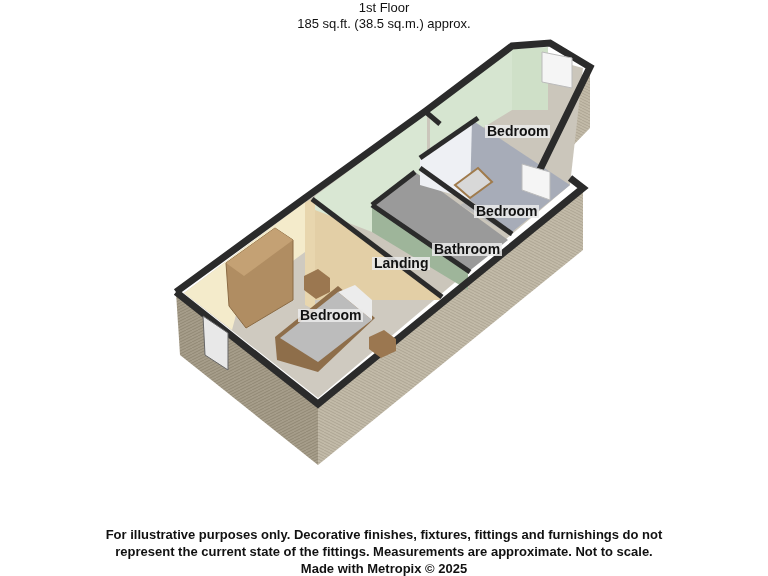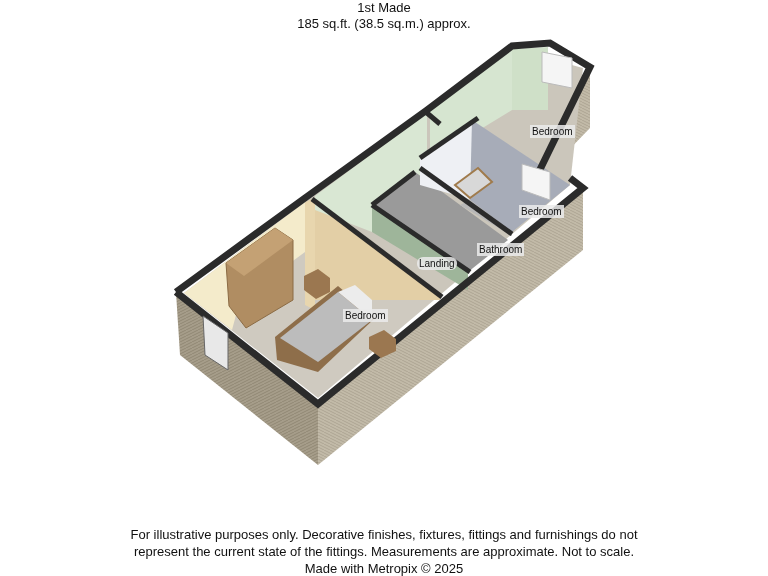--- a/index.html
+++ b/index.html
@@ -1,26 +1,26 @@
 <!DOCTYPE html>
 <html><head>
 <meta charset="utf-8">
 <style>
   html, body { margin: 0; padding: 0; background: #ffffff; }
   body { width: 768px; height: 576px; position: relative; overflow: hidden; font-family: "Liberation Sans", sans-serif; color: #111; }
   .header { position: absolute; top: 0; left: 0; width: 768px; text-align: center; font-size: 13px; line-height: 16px; }
-  .footer { position: absolute; top: 526px; left: 0; width: 768px; text-align: center; font-size: 13px; line-height: 17px; }
+  .footer { position: absolute; top: 526px; left: 0; width: 768px; text-align: center; font-size: 13px; line-height: 17px; font-weight: bold; }
   .plan { position: absolute; left: 0; top: 0; width: 768px; height: 576px; }
-  .room-label { position: absolute; font-size: 10px; font-weight: normal; background: rgba(235,235,235,0.85); padding: 1px 2px; line-height: 11px; white-space: nowrap; margin-left: 45px; }
+  .room-label { position: absolute; font-size: 14px; font-weight: bold; background: rgba(235,235,235,0.85); padding: 1px 2px; line-height: 11px; white-space: nowrap; }
 </style>
 </head>
 <body>
 
 <div class="header">
-  <div>1st Made</div>
+  <div>1st Floor</div>
   <div>185 sq.ft. (38.5 sq.m.) approx.</div>
 </div>
 
 <svg class="plan" viewBox="0 0 768 576" xmlns="http://www.w3.org/2000/svg">
   <defs>
     <pattern id="brick" width="6" height="6" patternUnits="userSpaceOnUse">
       <rect width="6" height="6" fill="#a69d8a"></rect>
       <path d="M0 3 L6 0 M0 6 L6 3" stroke="#8b836f" stroke-width="0.8"></path>
     </pattern>
     <pattern id="brick2" width="6" height="6" patternUnits="userSpaceOnUse">
@@ -84,21 +84,21 @@
 
   <g>
     <polygon points="203,316 228,333 228,370 205,355" fill="#e8e8e8" stroke="#666" stroke-width="1"></polygon>
     <polygon points="522,164 550,172 550,200 522,190" fill="#f5f5f5" stroke="#bbb"></polygon>
     <polygon points="542,52 572,58 572,88 542,82" fill="#f5f5f5" stroke="#bbb"></polygon>
   </g>
 </svg>
 
 <div>
   <div class="room-label" style="left:298px;top:309px;">Bedroom</div>
-  <div class="room-label" style="left:372px;top:257px;border-radius:6px;">Landing</div>
+  <div class="room-label" style="left:372px;top:257px;">Landing</div>
   <div class="room-label" style="left:432px;top:243px;">Bathroom</div>
   <div class="room-label" style="left:474px;top:205px;">Bedroom</div>
   <div class="room-label" style="left:485px;top:125px;">Bedroom</div>
 </div>
 
 <div class="footer">
   <div>For illustrative purposes only. Decorative finishes, fixtures, fittings and furnishings do not</div>
   <div>represent the current state of the fittings. Measurements are approximate. Not to scale.</div>
   <div>Made with Metropix © 2025</div>
 </div>

